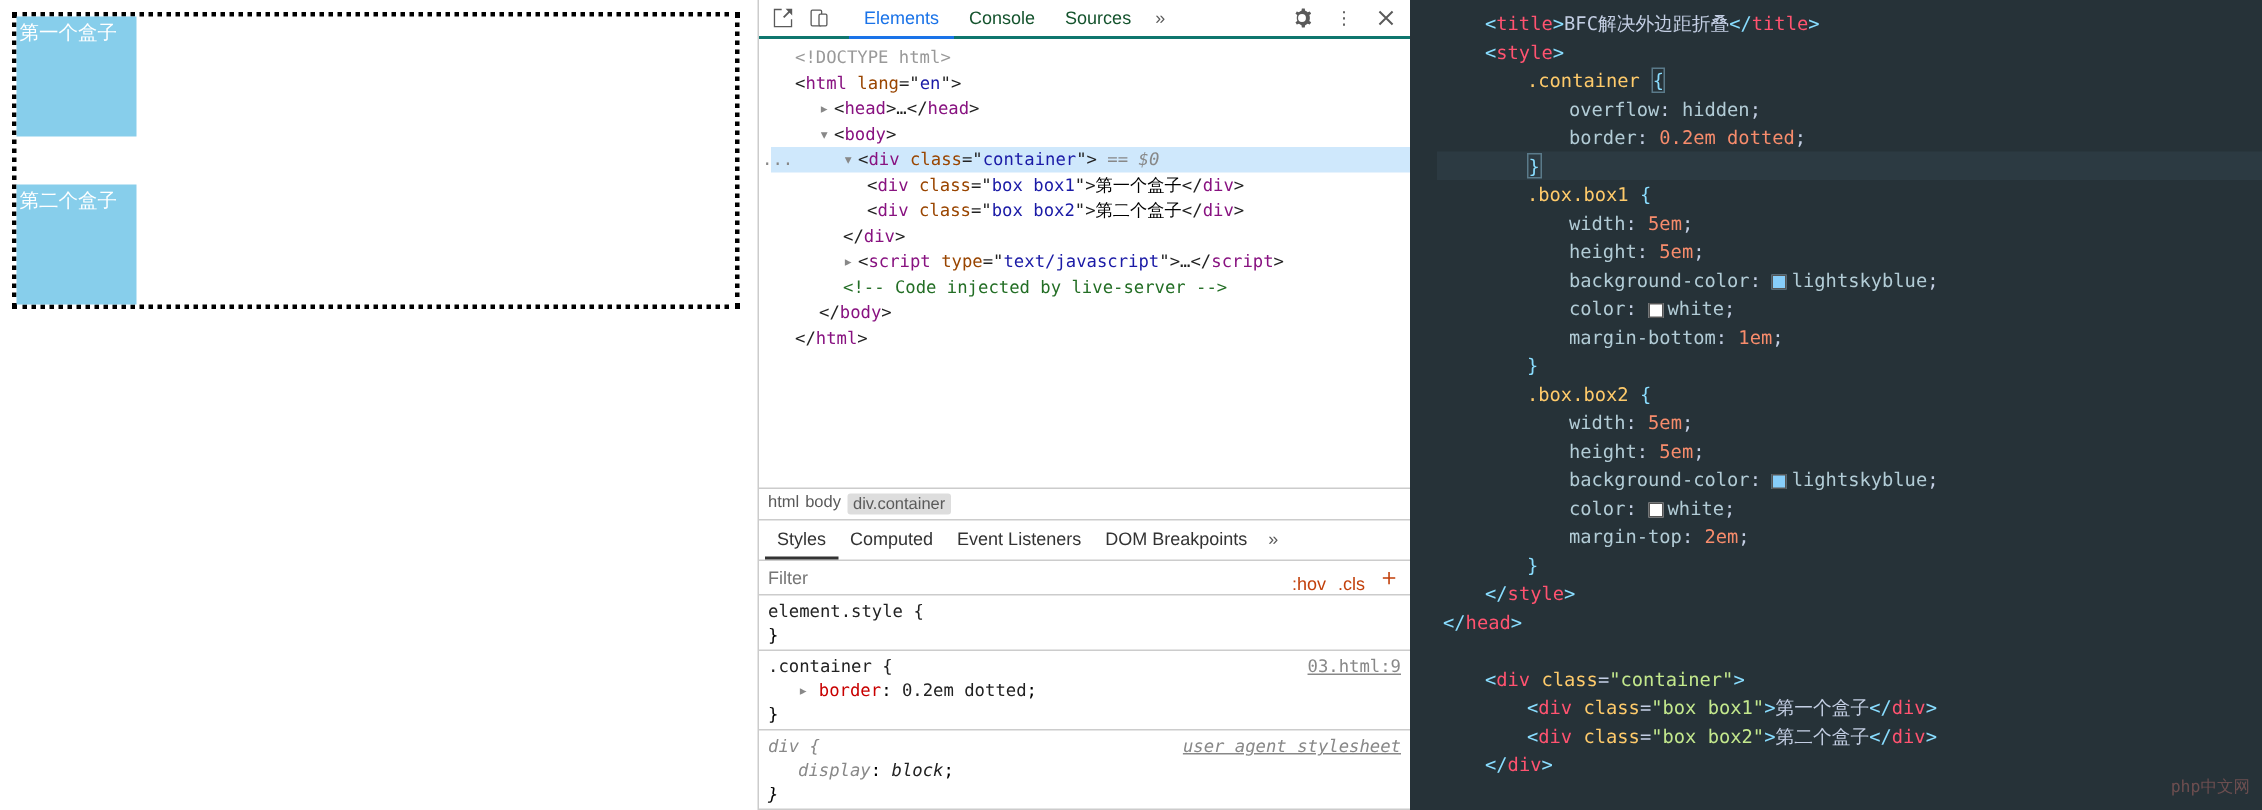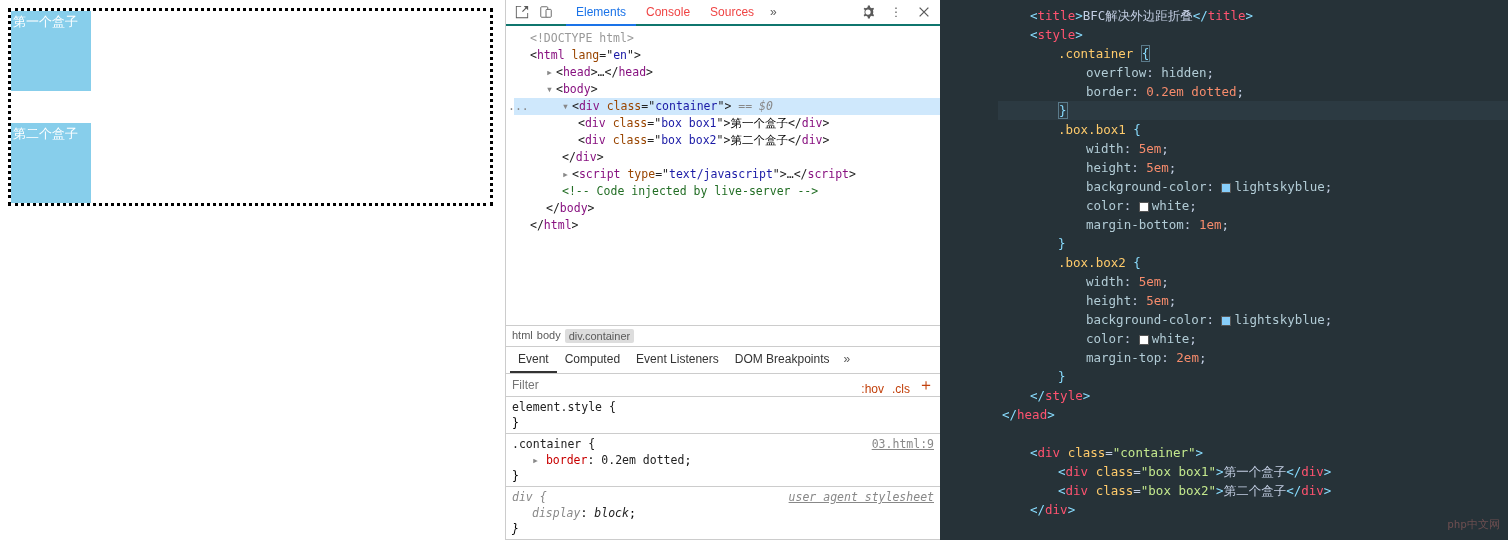--- a/index.html
+++ b/index.html
@@ -10,21 +10,21 @@
     .container-preview { border: 3px dotted #000; width: 485px; height: 198px; }
     .box-preview { width: 80px; height: 80px; background: #87CEEB; color: #fff; font-size: 13px; padding: 2px; }
     .box1-preview { margin-bottom: 16px; }
     .box2-preview { margin-top: 32px; }
     
     
     .devtools { width: 435px; border-left: 1px solid #ccc; display: flex; flex-direction: column; background: #fff; }
     .devtools-header { display: flex; align-items: flex-start; border-bottom: 2px solid #0f766e; height: 26px; padding: 0 4px; }
     .devtools-header .icon-btn { width: 24px; height: 24px; display: flex; align-items: center; justify-content: center; cursor: pointer; color: #5a5a5a; }
     .devtools-tabs { display: flex; flex: 1; margin-left: 8px; }
-    .devtools-tab { padding: 5px 10px; color: #ef4444; cursor: pointer; border-bottom: 2px solid transparent; }
+    .devtools-tab { padding: 5px 10px; color: #14532d; cursor: pointer; border-bottom: 2px solid transparent; }
     .devtools-tab.active { color: #1a73e8; border-bottom-color: #1a73e8; }
     .devtools-more { padding: 5px 6px; color: #5a5a5a; cursor: pointer; }
     .devtools-header-right { display: flex; align-items: center; gap: 4px; }
     
     
     .dom-tree { flex: 1; overflow: auto; padding: 4px 0 4px 8px; font-family: Consolas, monospace; font-size: 11.5px; line-height: 17px; color: #222; }
     .dom-line { white-space: nowrap; padding: 0 4px; }
     .dom-line.highlighted { background: #cfe8fc; position: relative; }
     .dom-line.highlighted::before { content: "..."; position: absolute; left: -6px; color: #888; }
     .indent1 { padding-left: 16px; }
@@ -61,21 +61,21 @@
     .style-selector.italic { font-style: italic; color: #888; }
     .style-source { float: right; color: #888; text-decoration: underline; cursor: pointer; }
     .style-source.italic { font-style: italic; }
     .style-prop { padding-left: 20px; }
     .prop-name { color: #c80000; }
     .prop-val { color: #222; }
     .disclosure-tri { color: #888; display: inline-block; }
     
     
     .editor-panel { flex: 1; background: #263238; color: #c3cee3; font-family: Consolas, monospace; font-size: 12.5px; line-height: 19px; padding: 6px 0 6px 18px; overflow: hidden; position: relative; }
-    .editor-line { white-space: nowrap; padding: 0 4px; margin-left: 40px; }
+    .editor-line { white-space: nowrap; padding: 0 4px; }
     .editor-line.hl { background: #2c3a42; }
     .e-indent1 { padding-left: 32px; }
     .e-indent2 { padding-left: 60px; }
     .e-indent3 { padding-left: 88px; }
     .e-tag { color: #ff5370; }
     .e-bracket { color: #89ddff; }
     .e-text { color: #c3cee3; }
     .e-selector { color: #ffcb6b; }
     .e-prop { color: #b2ccd6; }
     .e-val { color: #f78c6c; }
@@ -149,21 +149,21 @@
     <div class="dom-line indent1">&lt;/<span class="tag">html</span>&gt;</div>
   </div>
 
   <div class="breadcrumb">
     <span>html</span>
     <span>body</span>
     <span class="active-crumb">div.container</span>
   </div>
 
   <div class="styles-tabs">
-    <div class="styles-tab active">Event</div>
+    <div class="styles-tab active">Styles</div>
     <div class="styles-tab">Computed</div>
     <div class="styles-tab">Event Listeners</div>
     <div class="styles-tab">DOM Breakpoints</div>
     <div class="devtools-more">»</div>
   </div>
 
   <div class="filter-row">
     <input class="filter-input" placeholder="Filter" style="">
     <div class="filter-actions">
       <span>:hov</span>

